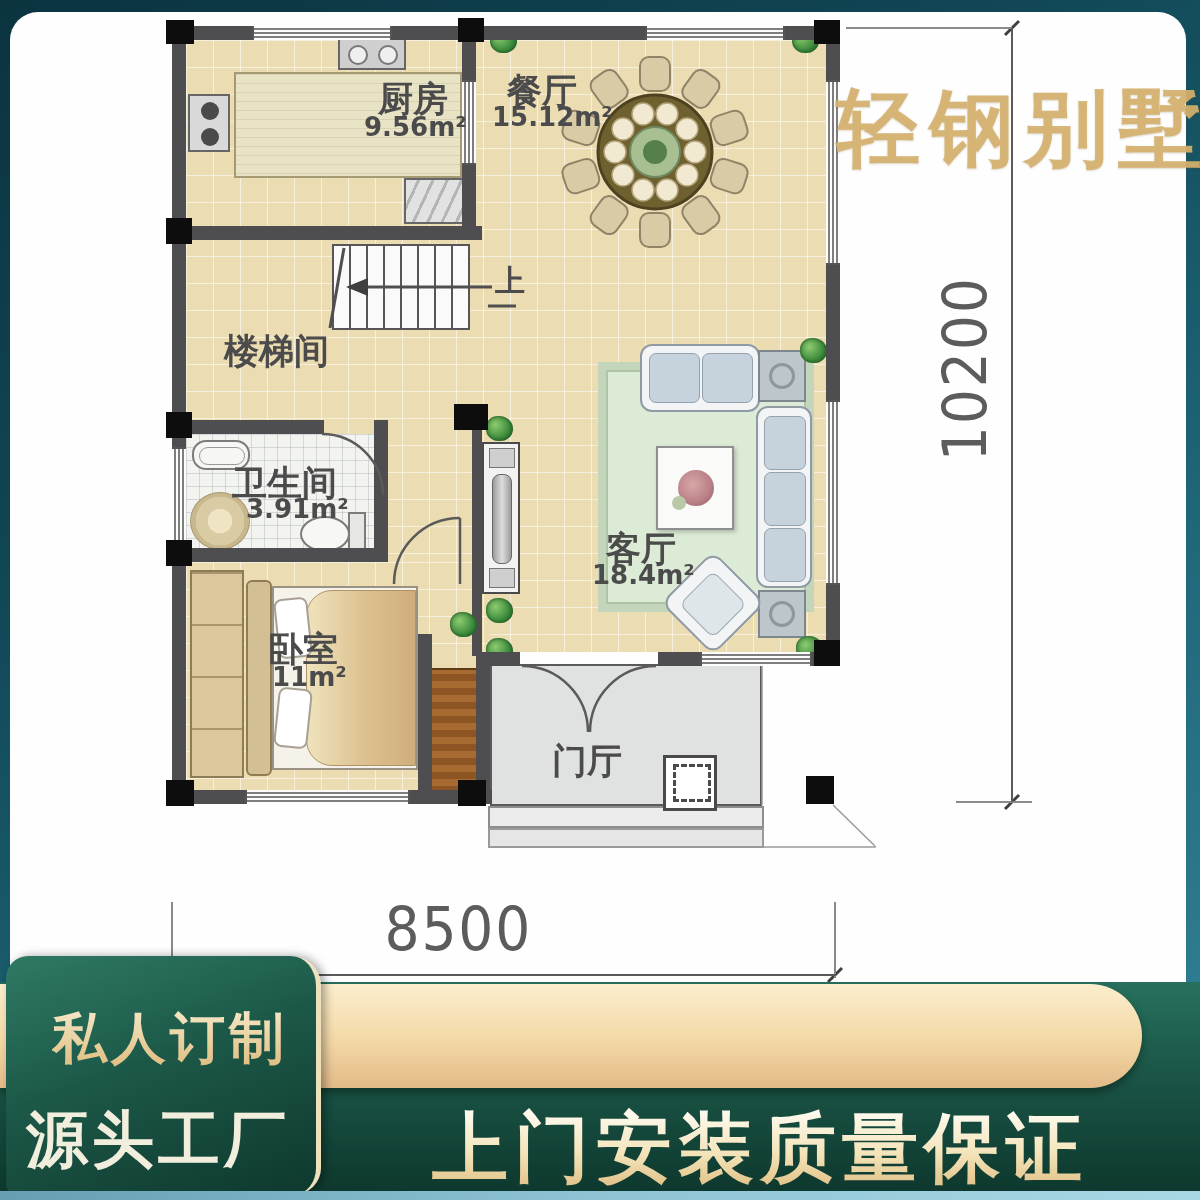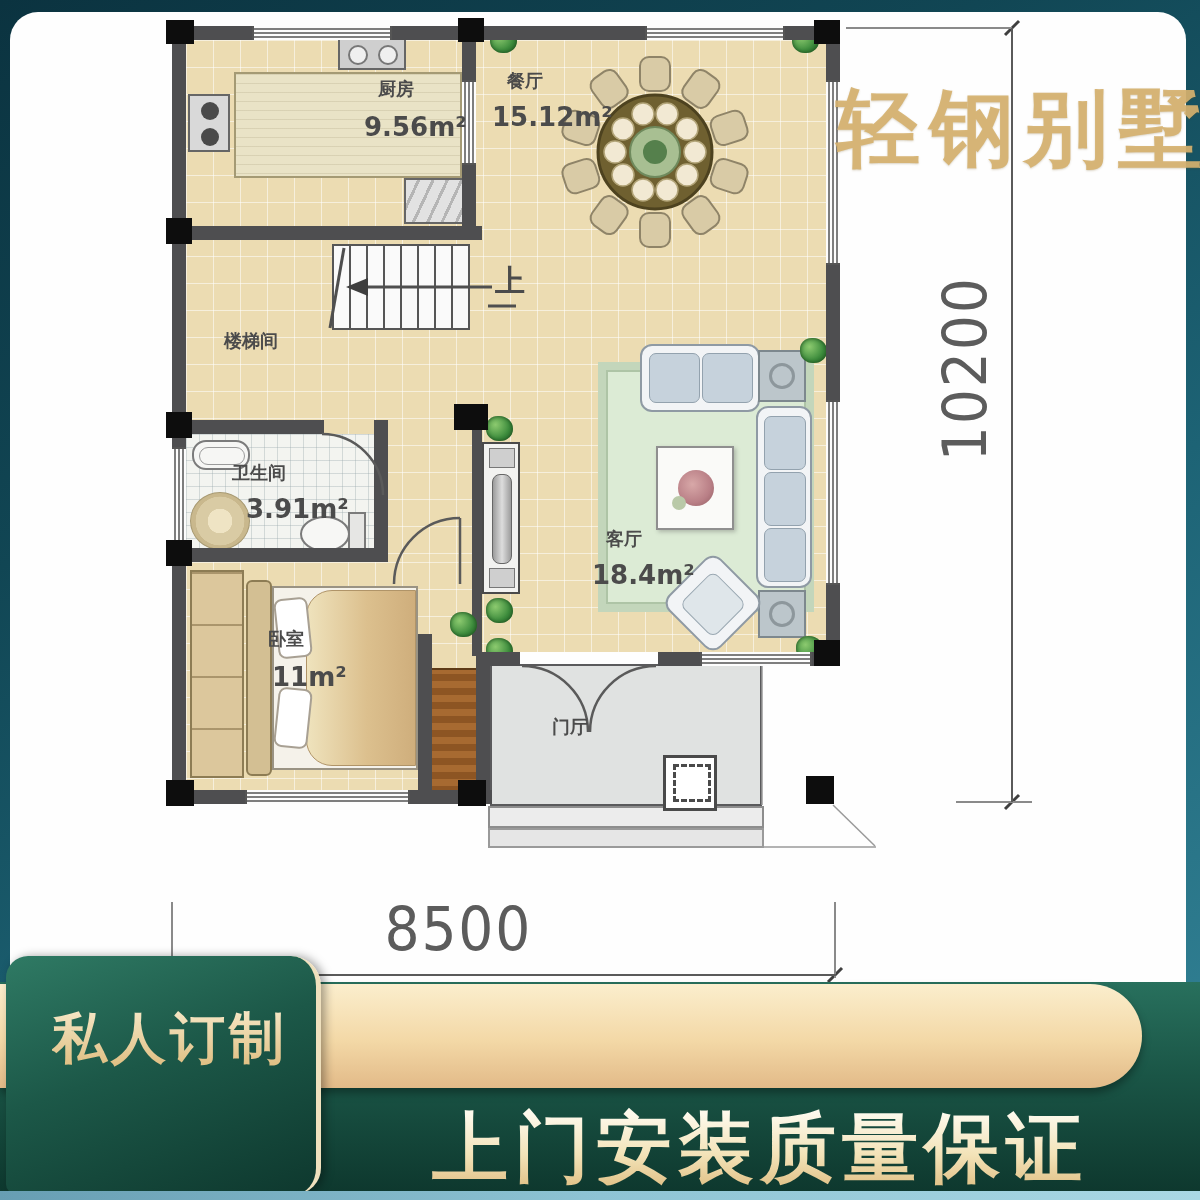--- a/index.html
+++ b/index.html
@@ -18,21 +18,21 @@
     background-image:linear-gradient(rgba(150,165,170,.35) 1px,transparent 1px),
                      linear-gradient(90deg,rgba(150,165,170,.35) 1px,transparent 1px);
     background-size:13px 13px;}
   .floor-gray{background:#e0e2e1;border:2px solid #5a5a5c;box-sizing:border-box;}
   
   .wall{background:#4e4e50;}
   .blk{background:#0d0d0d;}
   .win-h{background:linear-gradient(180deg,#fdfdfd 0 2px,#7e7e7e 2px 4px,#fdfdfd 4px 6px,#7e7e7e 6px 8px,#fdfdfd 8px 10px,#7e7e7e 10px 12px,#fdfdfd 12px 14px);border-left:2px solid #555;border-right:2px solid #555;box-sizing:border-box;}
   .win-v{background:linear-gradient(90deg,#fdfdfd 0 2px,#7e7e7e 2px 4px,#fdfdfd 4px 6px,#7e7e7e 6px 8px,#fdfdfd 8px 10px,#7e7e7e 10px 12px,#fdfdfd 12px 14px);border-top:2px solid #555;border-bottom:2px solid #555;box-sizing:border-box;}
   
-  .rlabel{color:#4b4b4b;font-weight:bold;font-size:18px;line-height:1.25;white-space:nowrap;}
+  .rlabel{color:#4b4b4b;font-weight:bold;font-size:35px;line-height:1.25;white-space:nowrap;}
   .rarea{color:#4b4b4b;font-weight:bold;font-size:26px;line-height:1.2;white-space:nowrap;}
   .dim{color:#5c5c5c;font-size:60px;font-weight:400;letter-spacing:2px;transform:scaleX(.92);}
   .dimline{background:#5a5a5a;}
   .extline{background:#8a8a8a;}
   
   .fur{box-sizing:border-box;}
   .plant{width:27px;height:25px;border-radius:46% 54% 50% 50%;
     background:radial-gradient(circle at 35% 35%,#8cca6f,#3c8b3c 60%,#256326);box-shadow:inset 0 0 4px #1c4a1c;}
   .title-gold{color:rgba(213,177,111,.92);font-size:84px;font-weight:bold;letter-spacing:10px;white-space:nowrap;
     text-shadow:0 1px 2px rgba(120,90,30,.25);}
@@ -248,35 +248,36 @@
   <div class="abs rlabel" style="left:507px;top:70px;">餐厅</div>
   <div class="abs rarea" style="left:492px;top:102px;">15.12m²</div>
   <div class="abs rlabel" style="left:224px;top:330px;">楼梯间</div>
   <div class="abs rlabel" style="left:495px;top:262px;font-size:30px;">上</div>
   <div class="abs rlabel" style="left:232px;top:462px;">卫生间</div>
   <div class="abs rarea" style="left:246px;top:494px;">3.91m²</div>
   <div class="abs rlabel" style="left:268px;top:628px;">卧室</div>
   <div class="abs rarea" style="left:272px;top:662px;">11m²</div>
   <div class="abs rlabel" style="left:606px;top:528px;">客厅</div>
   <div class="abs rarea" style="left:592px;top:560px;">18.4m²</div>
-  <div class="abs rlabel" style="left:552px;top:716px;">门厅</div>
+  <div class="abs rlabel" style="left:552px;top:740px;">门厅</div>
 
   <div class="abs extline" style="left:171px;top:902px;width:2px;height:76px;"></div>
   <div class="abs extline" style="left:834px;top:902px;width:2px;height:76px;"></div>
   <div class="abs dimline" style="left:172px;top:974px;width:664px;height:2px;"></div>
   <div class="abs dim" style="left:378px;top:894px;">8500</div>
 
   <div class="abs extline" style="left:846px;top:27px;width:166px;height:2px;"></div>
   <div class="abs extline" style="left:956px;top:801px;width:76px;height:2px;"></div>
   <div class="abs dimline" style="left:1011px;top:28px;width:2px;height:774px;"></div>
   <div class="abs dim" style="left:880px;top:348px;width:170px;text-align:center;transform:rotate(-90deg) scaleX(.92);">10200</div>
 
   <div class="abs title-gold" style="left:836px;top:72px;">轻钢别墅</div>
 
   <div class="abs banner-green" style="left:0;top:982px;width:1200px;height:210px;"></div>
   <div class="abs ribbon" style="left:0;top:984px;width:1142px;height:104px;"></div>
   <div class="abs headline" style="left:330px;top:1098px;width:860px;">上门安装质量保证</div>
 
   <div class="abs badge" style="left:6px;top:956px;width:310px;height:238px;"></div>
   <div class="abs badge-top" style="left:52px;top:1002px;text-align:center;">私人订制</div>
+  <div class="abs badge-bottom" style="left:26px;top:1098px;">源头工厂</div>
 
   <div class="abs bottom-strip" style="left:0;top:1191px;width:1200px;height:9px;"></div>
 </div>
 
 </body></html>

